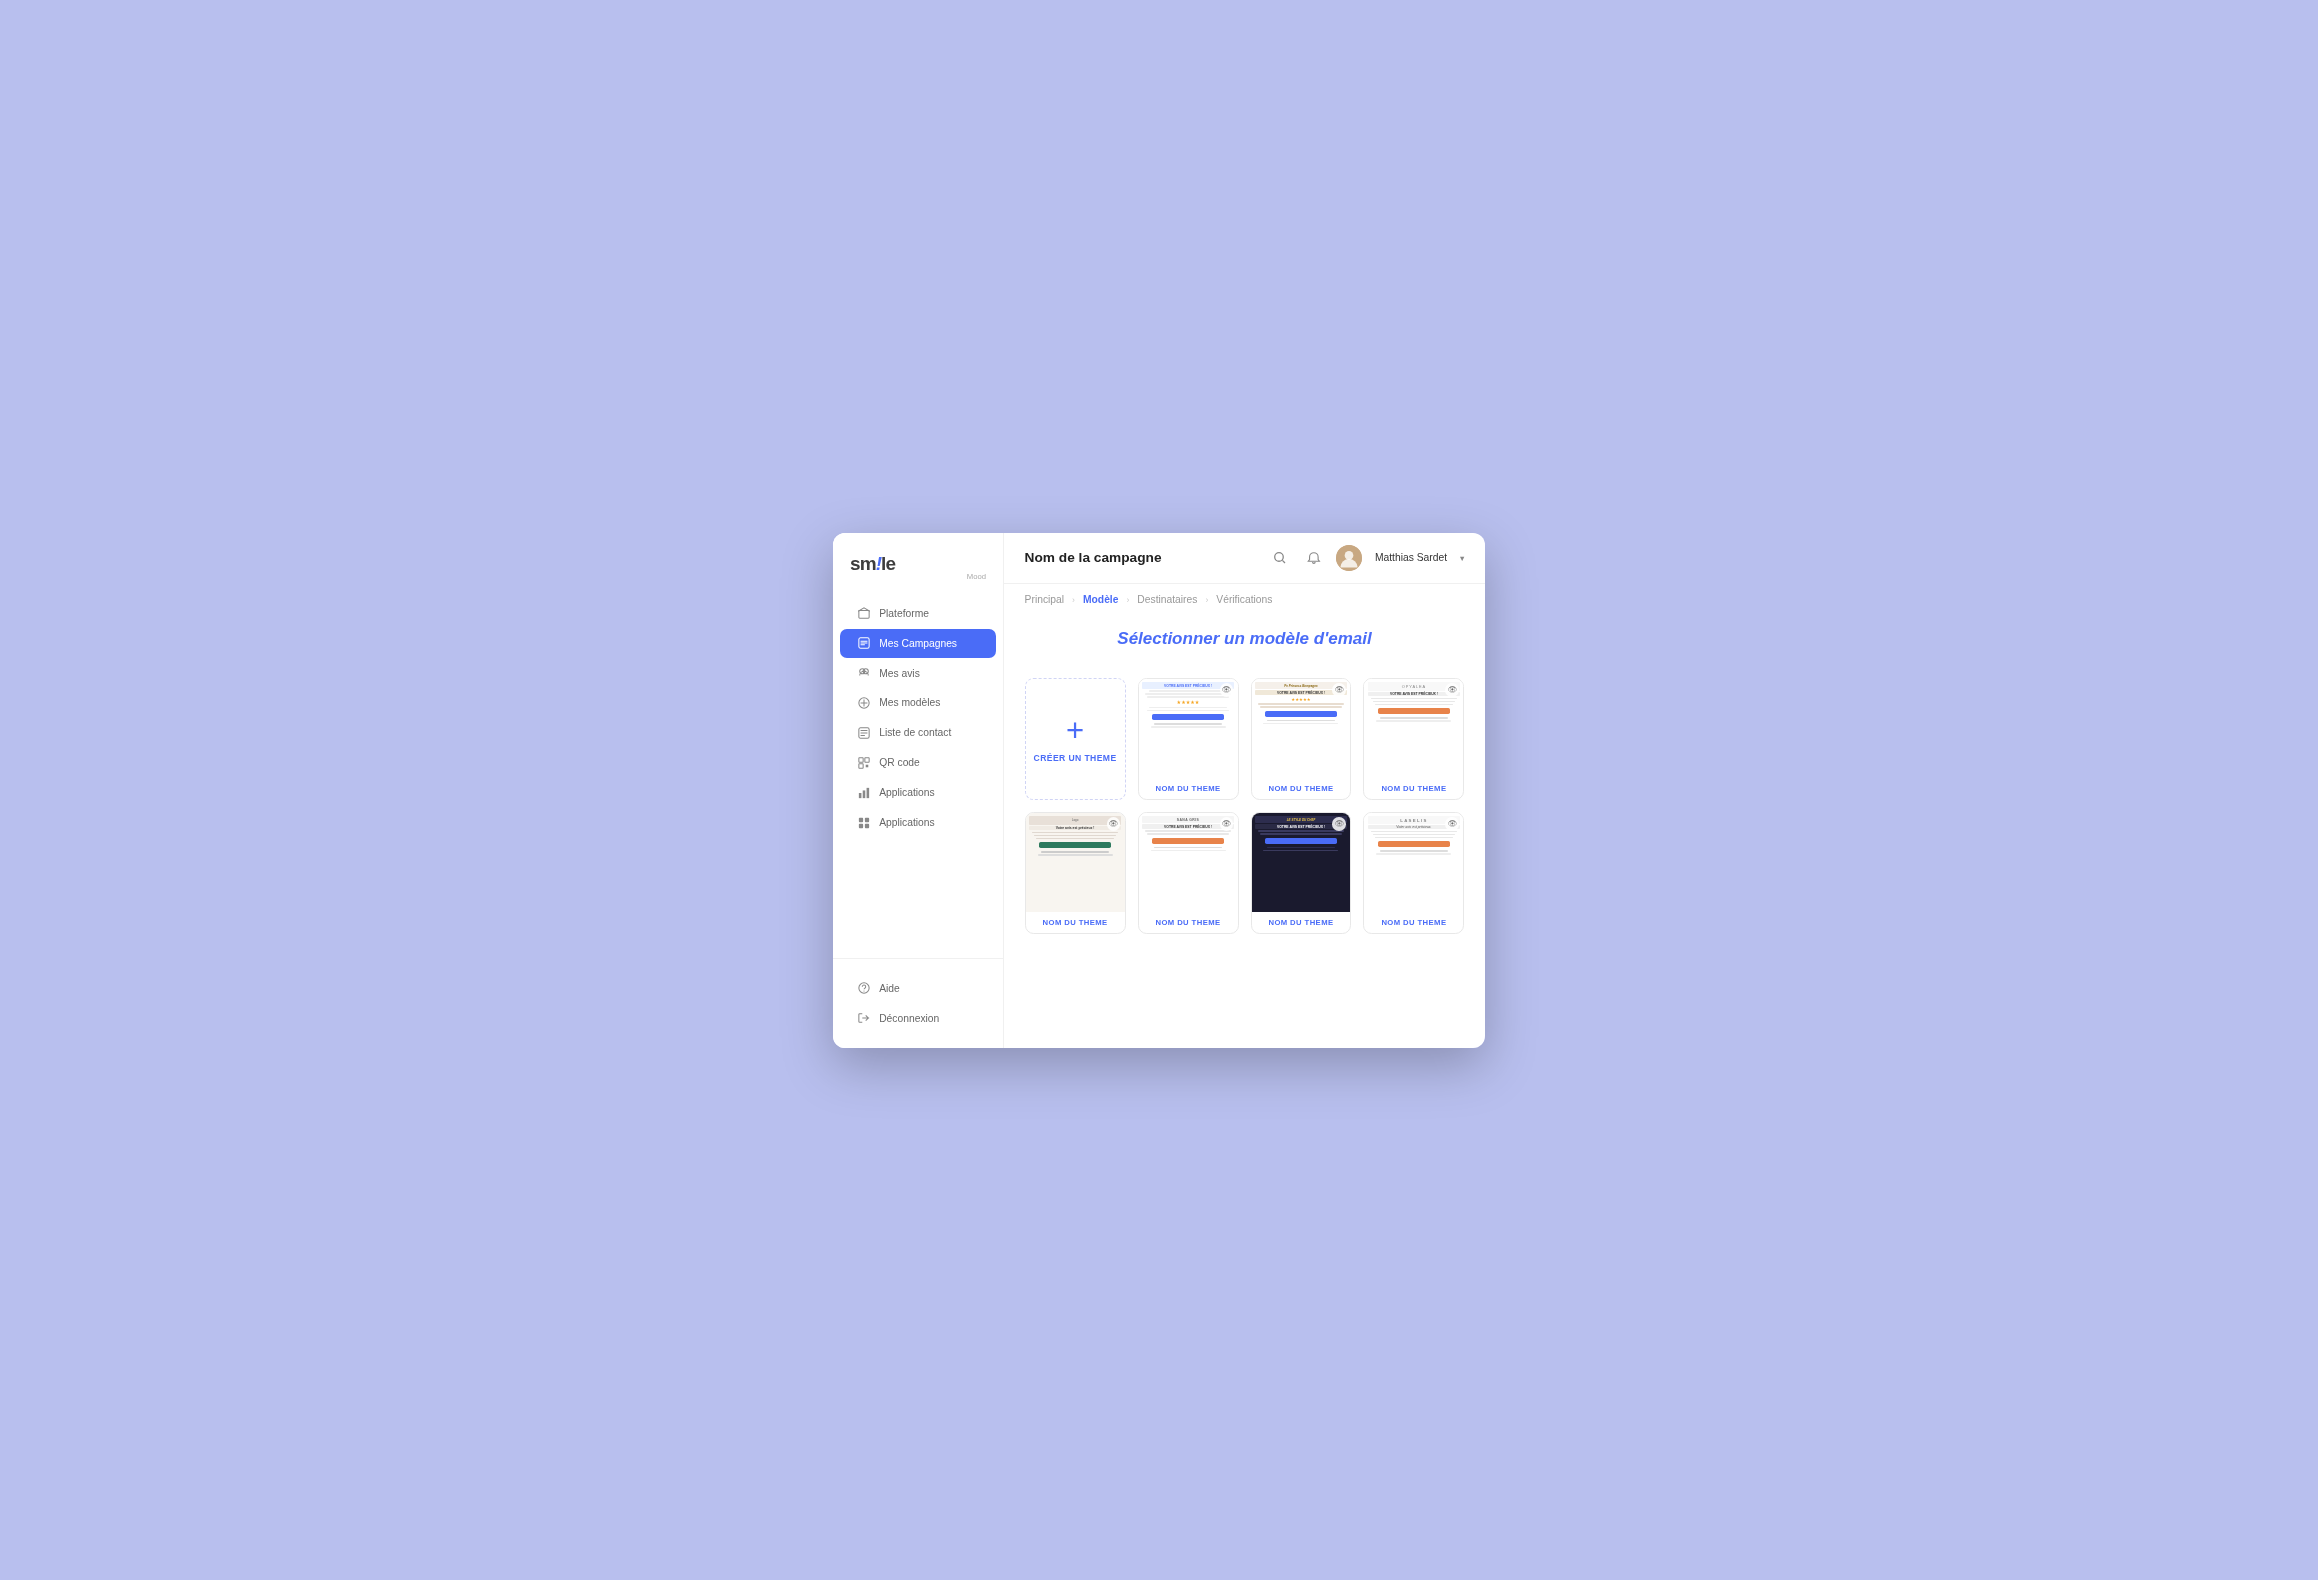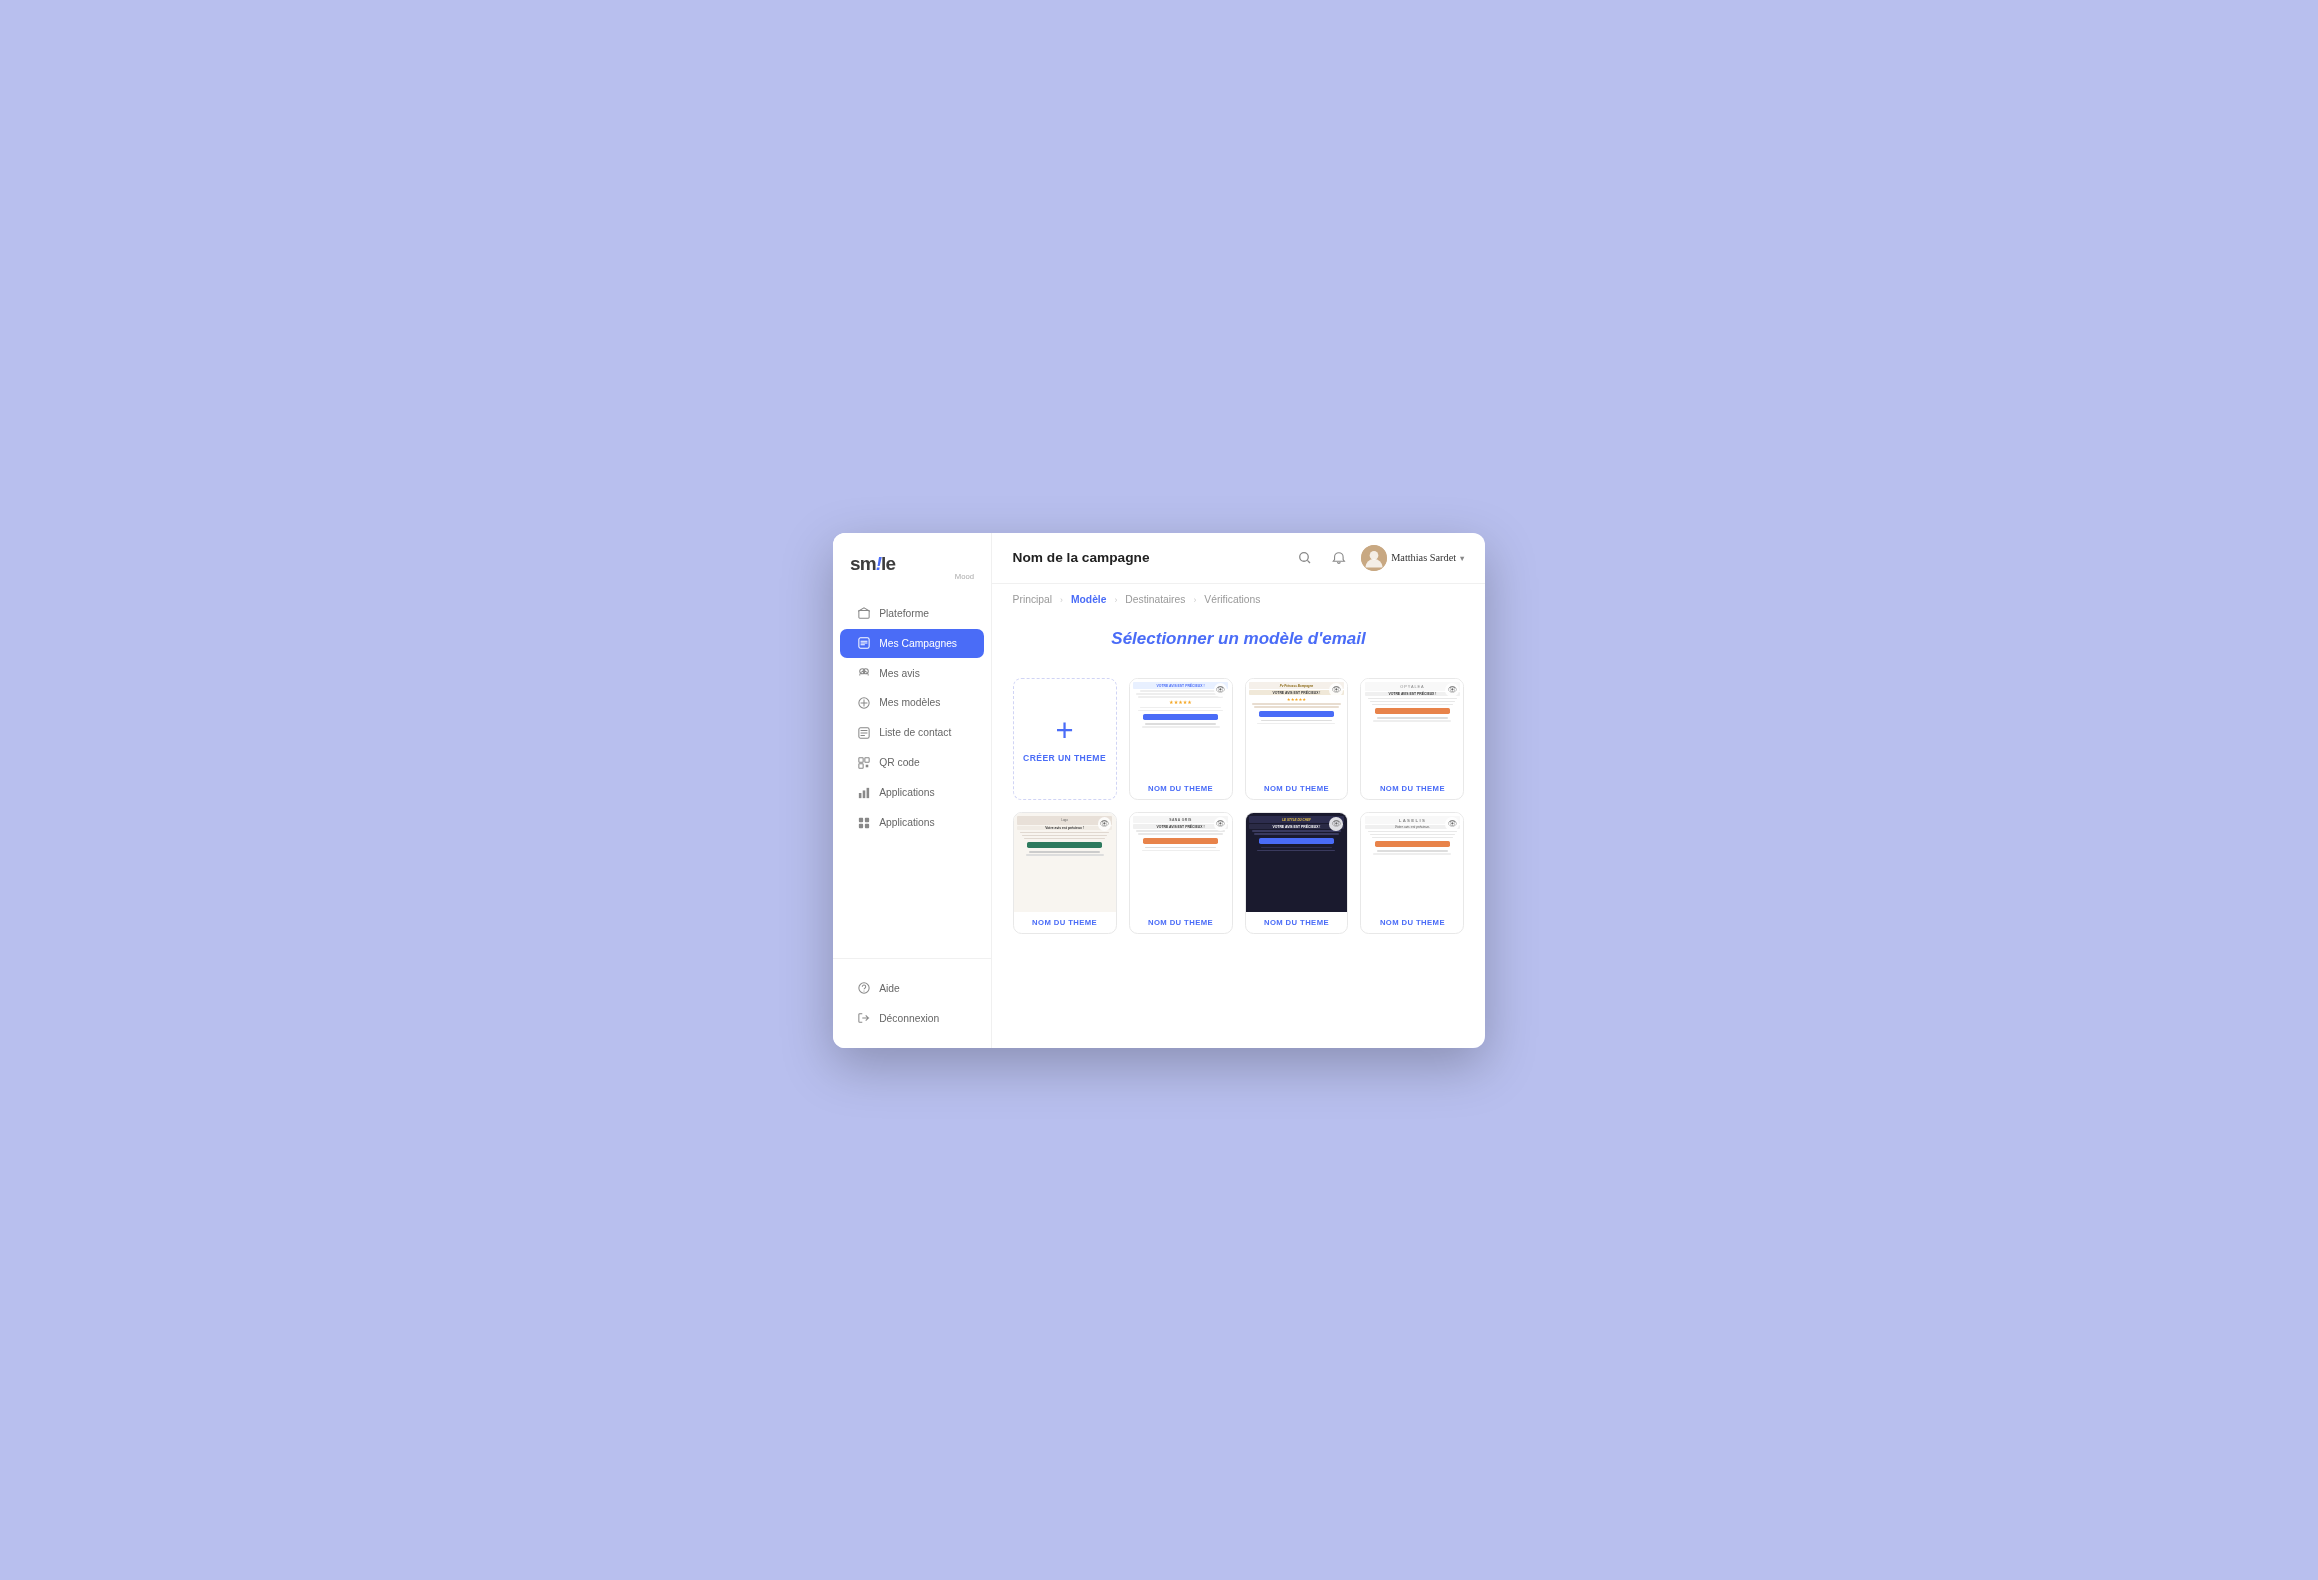--- a/index.html
+++ b/index.html
@@ -56,21 +56,21 @@
     }
 
     .app-container {
       background: white;
       display: flex;
       height: 515px;
     }
 
     
     .sidebar {
-      width: 159px;
+      width: 171px;
       background: white;
       border-right: 0.9px solid #f0f0f0;
       display: flex;
       flex-direction: column;
       padding: 13.7px 0;
       flex-shrink: 0;
     }
 
     .logo {
       padding: 6.9px 17px 17px;
@@ -143,23 +143,22 @@
       display: flex;
       align-items: center;
       justify-content: center;
       cursor: pointer;
       color: #888;
     }
 
     .user-profile {
       display: flex;
       align-items: center;
-      gap: 4px;
+      gap: 13px;
       cursor: pointer;
-      font-family: Liberation Serif, serif;
     }
 
     .avatar {
       width: 26px;
       height: 26px;
       border-radius: 50%;
       background: #c8a882;
       display: flex;
       align-items: center;
       justify-content: center;

